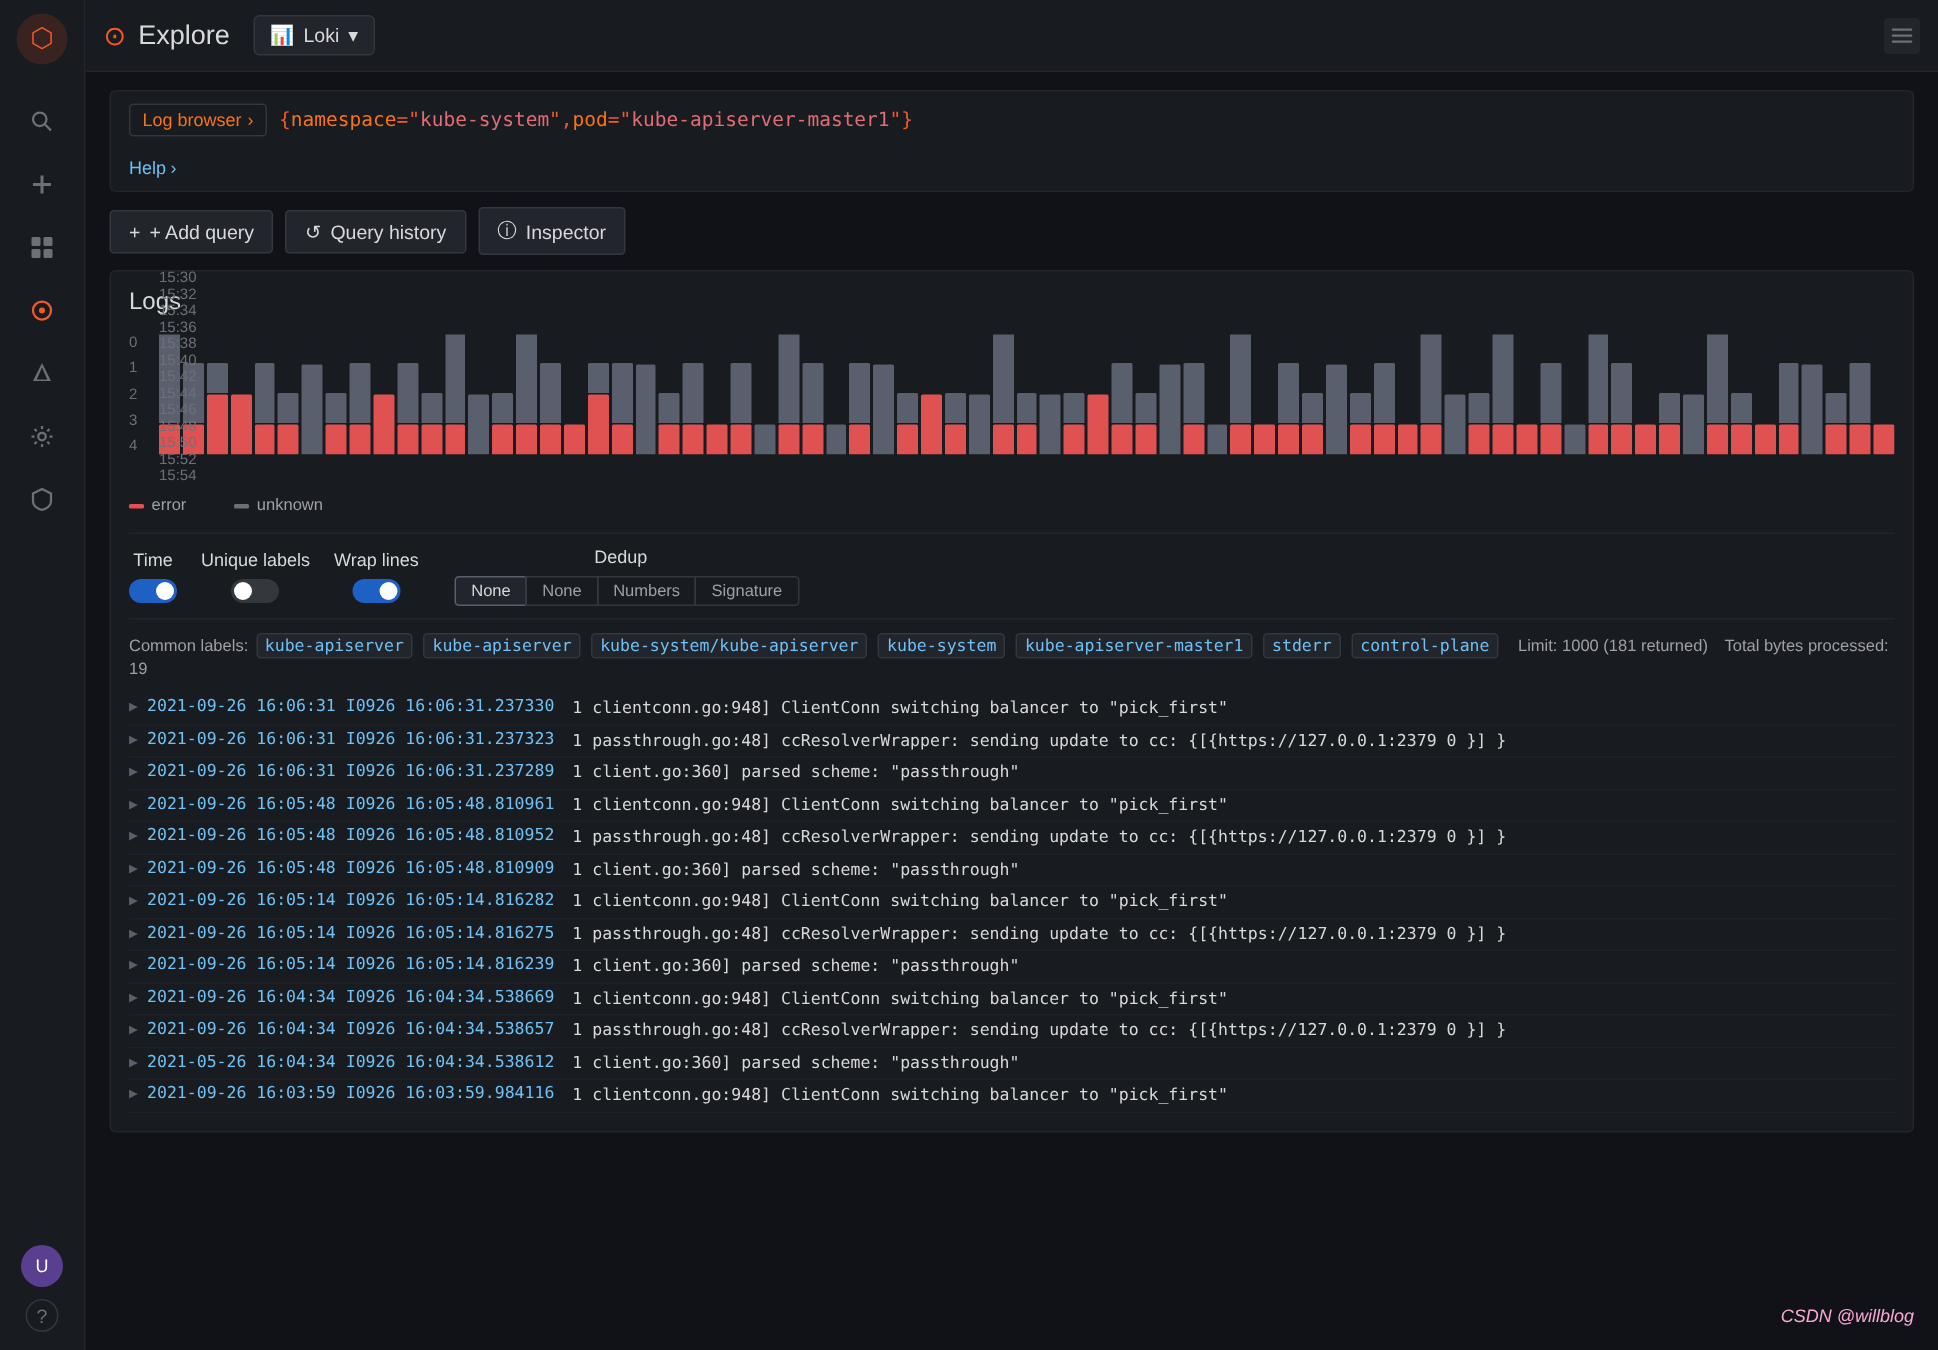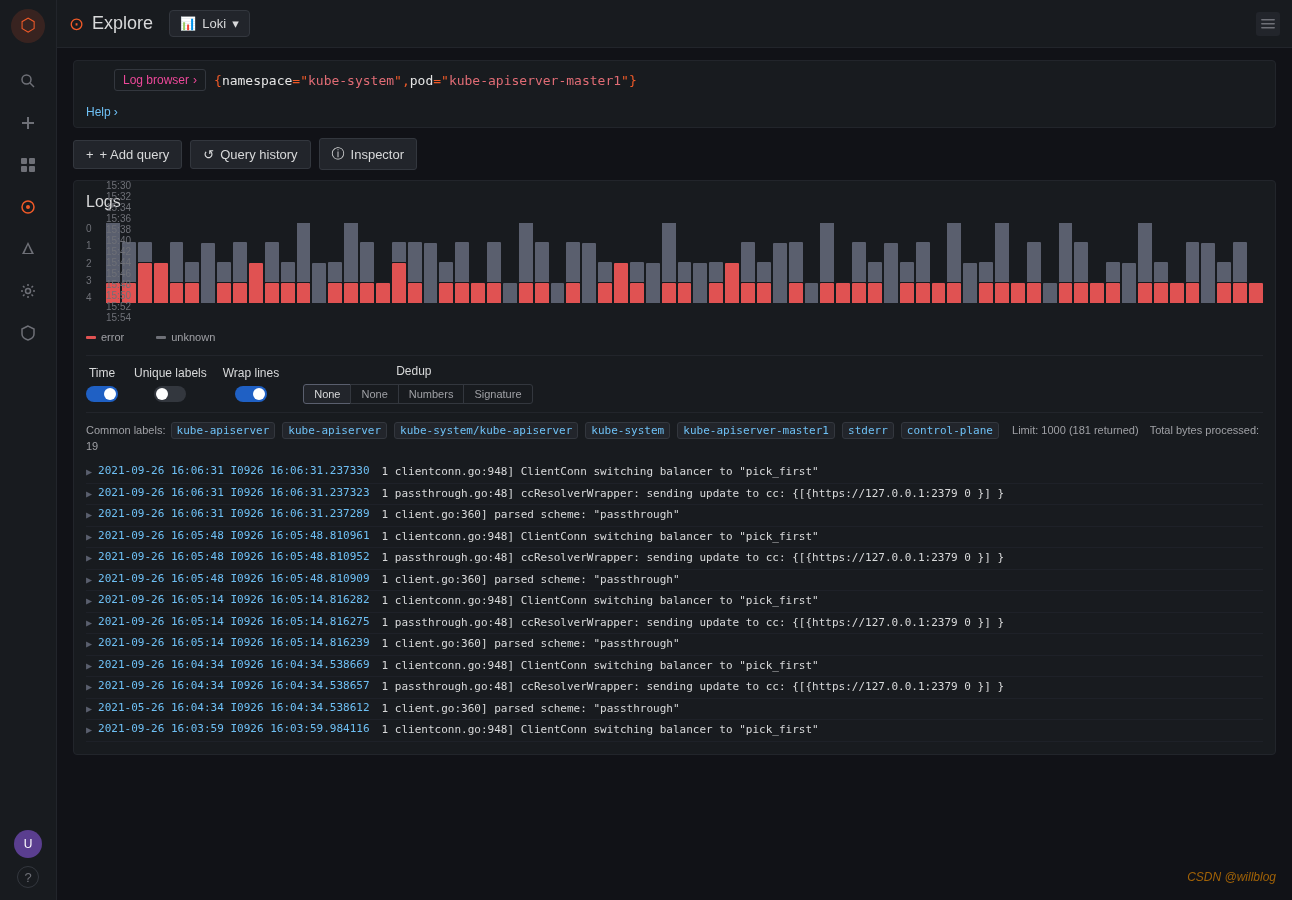--- a/index.html
+++ b/index.html
@@ -122,34 +122,33 @@
       display: flex;
       align-items: center;
       gap: 8px;
       margin-bottom: 8px;
     }
     .log-browser-btn {
       background: transparent;
       border: 1px solid #33373e;
       border-radius: 3px;
       padding: 3px 8px;
-      color: #ec4899;
+      color: #f97316;
       font-size: 12px;
       cursor: pointer;
       display: flex;
       align-items: center;
       gap: 4px;
-      margin-left: 28px;
     }
     .query-input {
       color: #f05a28;
       font-family: monospace;
       font-size: 13px;
     }
-    .query-input .key { color: #e5e5e5; }
+    .query-input .key { color: #f97316; }
     .query-input .val { color: #e06c75; }
     .query-input .brace { color: #f05a28; }
 
     
     .query-type-row {
       display: flex;
       align-items: center;
       gap: 0;
     }
     .query-type-label {
@@ -408,21 +407,21 @@
       color: #d8d9da;
       font-size: 11px;
       line-height: 1.5;
     }
 
     
     .watermark {
       position: fixed;
       bottom: 16px;
       right: 16px;
-      color: #a16207;
+      color: #f9a8d4;
       font-size: 12px;
       font-style: italic;
     }
 
     
     ::-webkit-scrollbar { width: 6px; height: 6px; }
     ::-webkit-scrollbar-track { background: #111217; }
     ::-webkit-scrollbar-thumb { background: #33373e; border-radius: 3px; }
   </style>
 </head>

